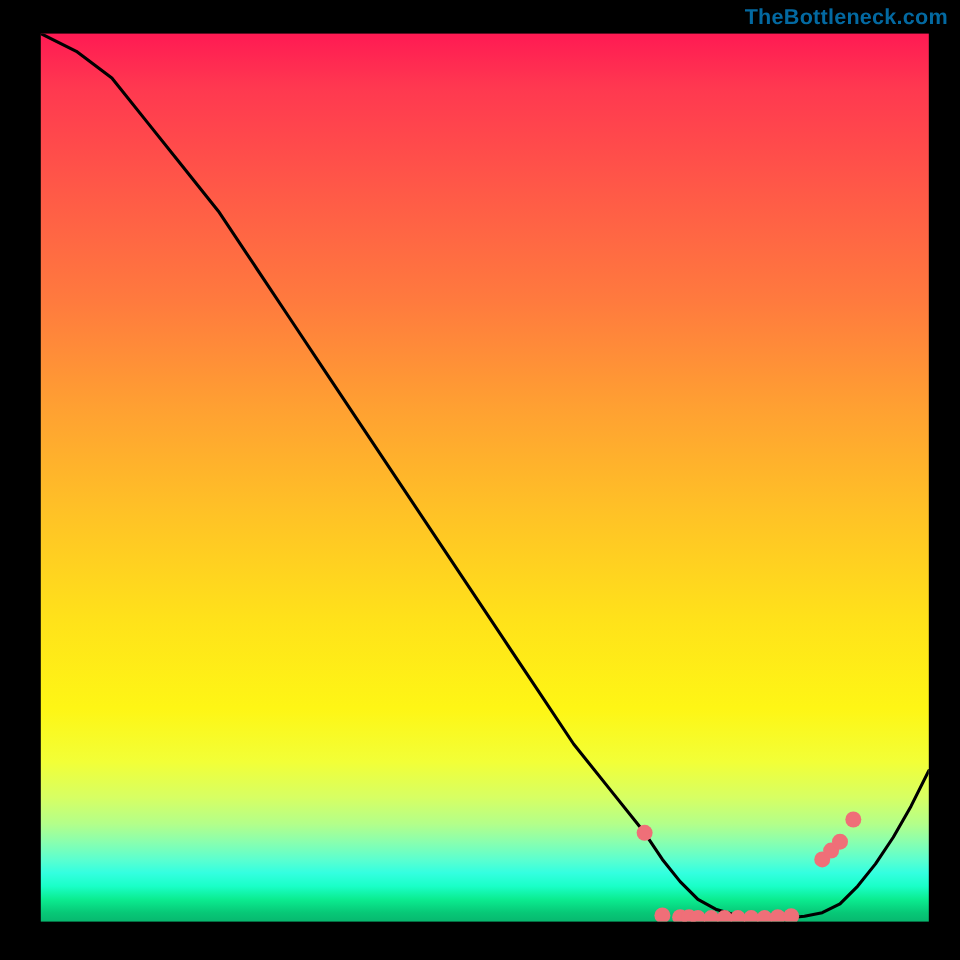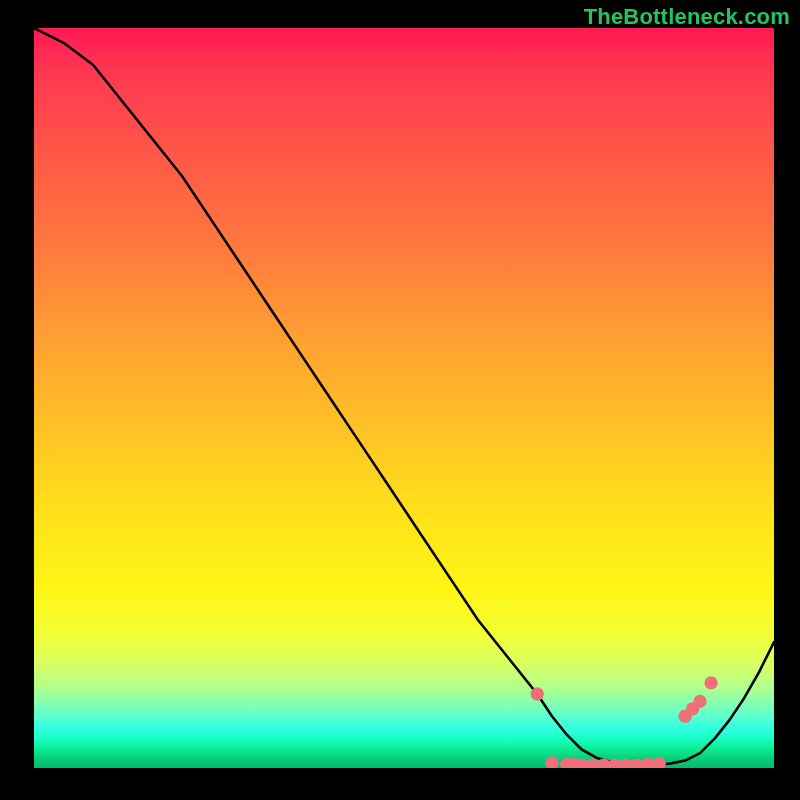--- a/index.html
+++ b/index.html
@@ -14,23 +14,23 @@
   .frame {
     position: relative;
     width: 800px;
     height: 800px;
     background: #000;
   }
   .watermark {
     position: absolute;
     top: 4px;
     right: 10px;
-    font-size: 22px;
+    font-size: 18px;
     font-weight: 600;
-    color: #22c55e;
+    color: #0369a1;
     letter-spacing: 0.2px;
     z-index: 5;
   }
   .plot {
     position: absolute;
     left: 34px;
     top: 28px;
     width: 740px;
     height: 740px;
   }

